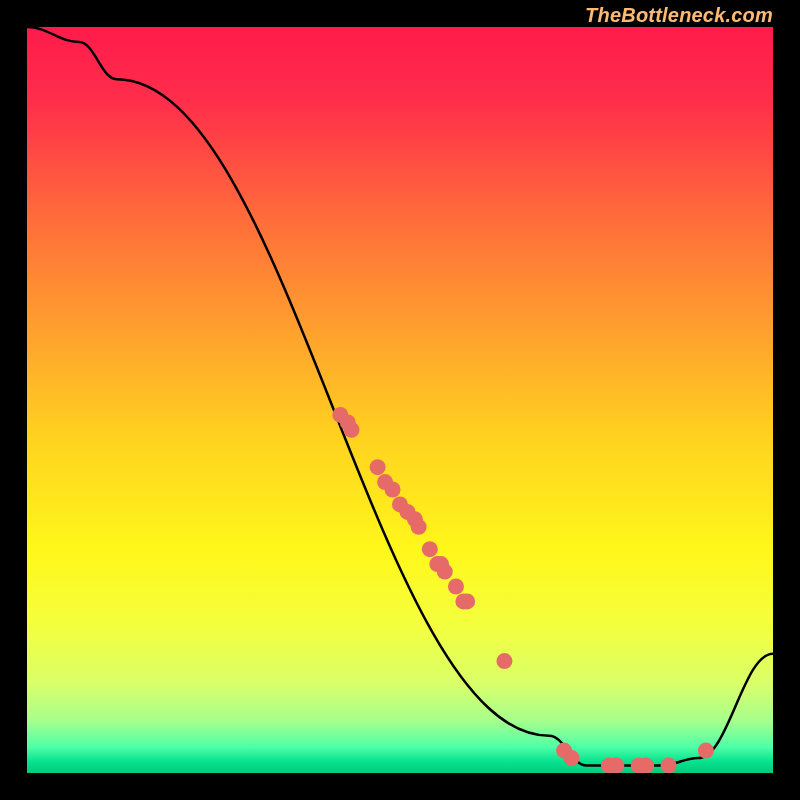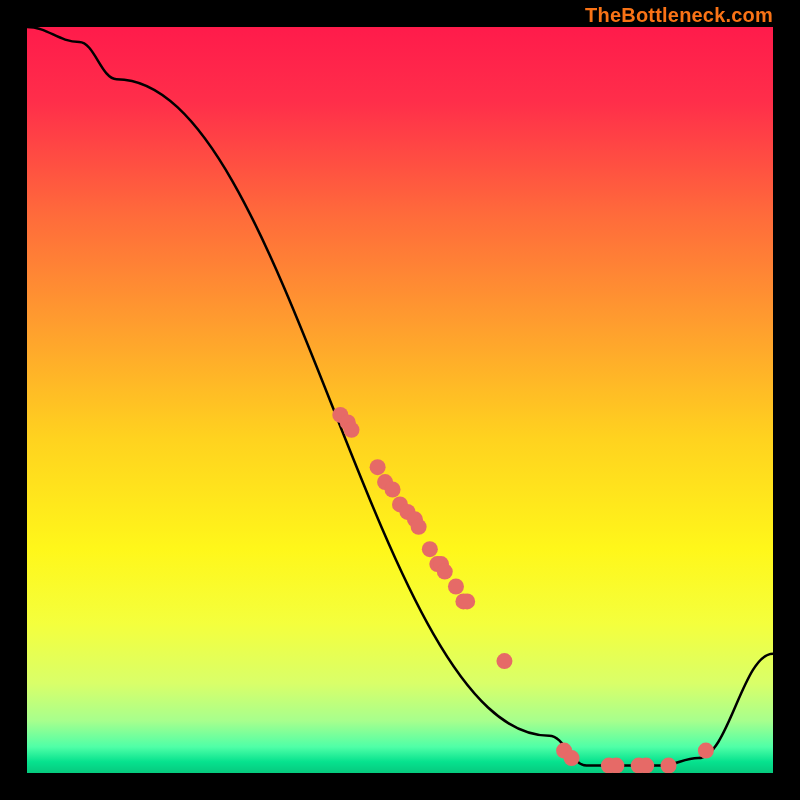--- a/index.html
+++ b/index.html
@@ -35,22 +35,23 @@
     height: 746px;
     overflow: visible;
   }
   .watermark {
     position: absolute;
     top: 4px;
     right: 27px;
     font-family: Arial, Helvetica, sans-serif;
     font-size: 20px;
     font-weight: bold;
-    color: #f97316;
+    color: #fdba74;
     letter-spacing: 0.2px;
+    font-style: italic;
   }
 </style>
 </head>
 <body>
 
 <div class="stage">
   <div class="plot">
     <svg class="gradient" viewBox="0 0 746 746" preserveAspectRatio="none">
       <defs>
         <linearGradient id="bg" x1="0" y1="0" x2="0" y2="1">

